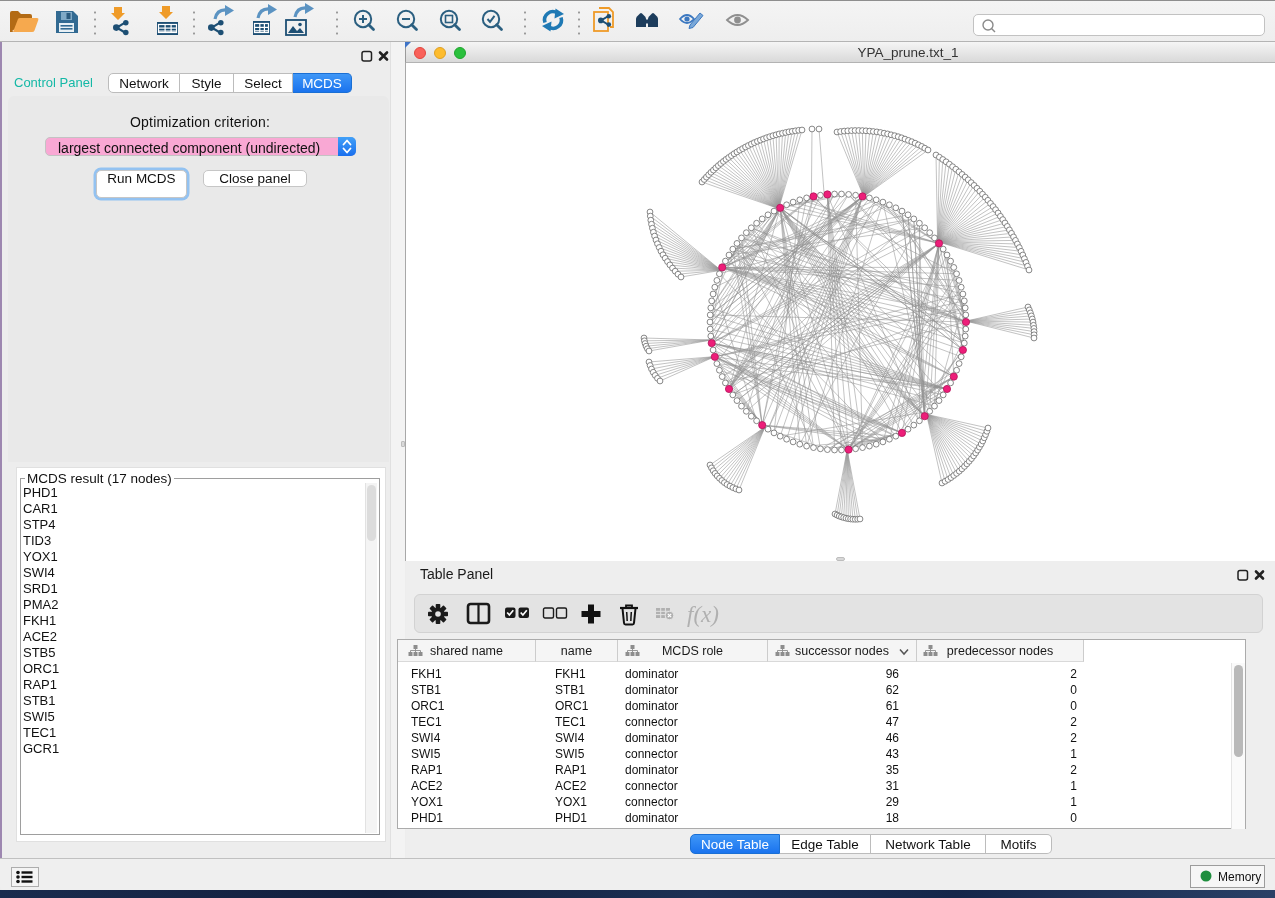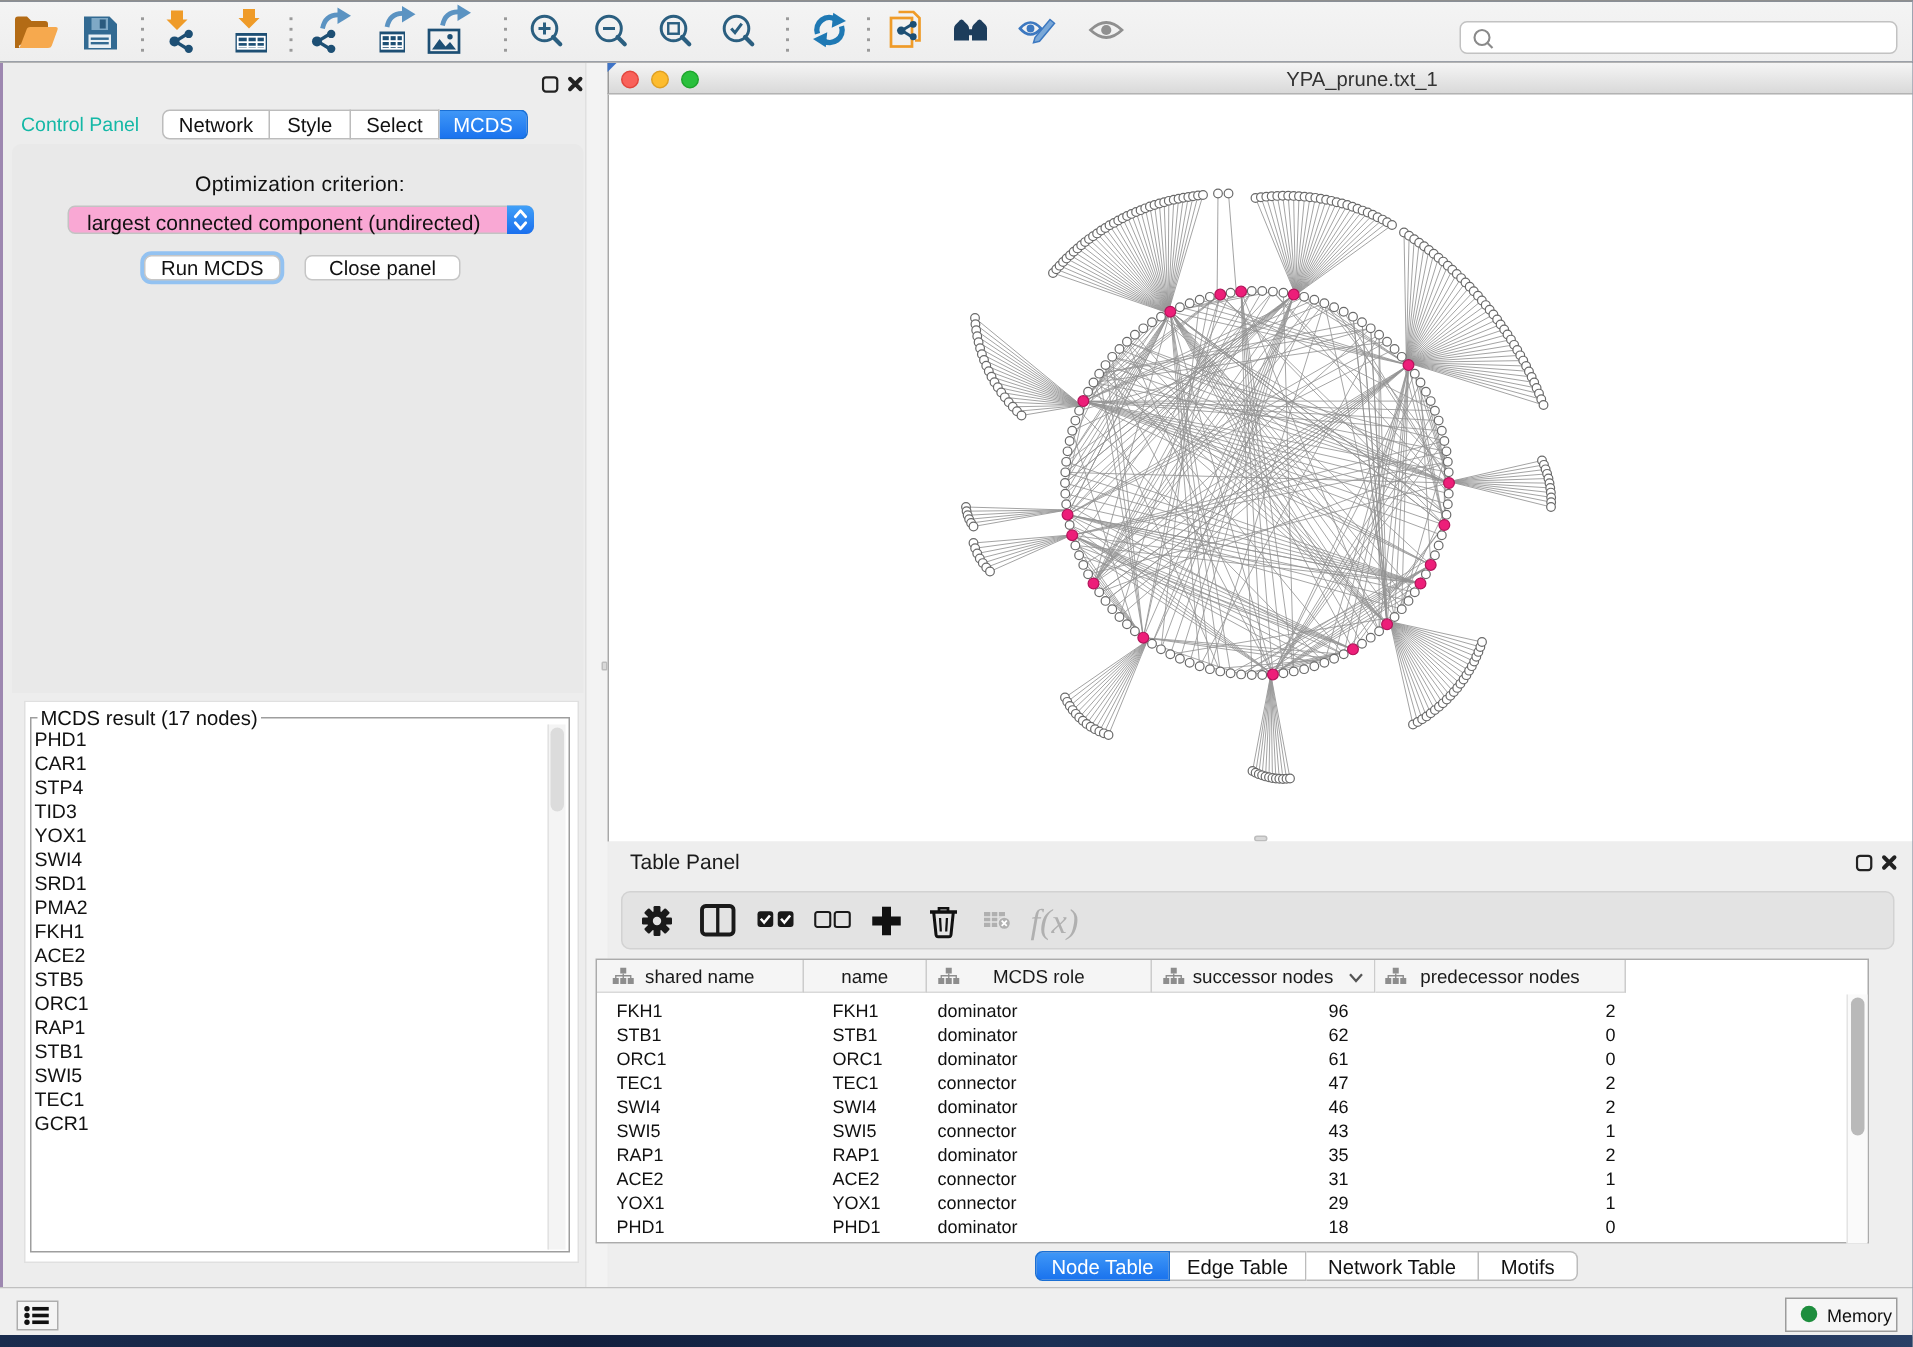--- a/index.html
+++ b/index.html
@@ -25,21 +25,21 @@
 .tab { background:#fff; border:1px solid #bcbcbc; border-left:none; font-size:13.5px; color:#111; display:flex; align-items:center; justify-content:center; height:20px; }
 .tab.first { border-left:1px solid #bcbcbc; border-radius:5px 0 0 5px; }
 .tab.last { border-radius:0 5px 5px 0; }
 .tab.sel { background:linear-gradient(#3f97f7,#1a73ee); color:#fff; border-color:#1a6fd4; }
 #cp-sub { left:8px; top:96px; width:381px; height:366px; background:#e9e9e9; border-radius:6px 6px 0 0; }
 #opt-label { left:0px; top:114px; width:400px; text-align:center; font-size:14px; letter-spacing:0.2px; color:#111; }
 #dropdown { left:45px; top:137px; width:311px; height:19px; background:#f9a8d4; border:1px solid #c3c3c3; border-radius:5px; }
 #dropdown .dtext { position:absolute; left:12px; top:1.5px; font-size:14px; color:#111; }
 #dropdown .dbtn { position:absolute; right:-1px; top:-1px; width:18px; height:19px; background:linear-gradient(#41a0f8,#1a6fee); border-radius:0 5px 5px 0; }
 .btn { position:absolute; background:#fff; border:1px solid #c6c6c6; border-radius:5px; font-size:13.5px; color:#111; text-align:center; }
-#btn-run { left:96px; top:170px; width:91px; height:17px; box-shadow:0 0 0 2.5px rgba(125,184,243,0.8); }
+#btn-run { left:96px; top:170px; width:91px; height:28px; box-shadow:0 0 0 2.5px rgba(125,184,243,0.8); }
 #btn-close { left:203px; top:170px; width:104px; height:17px; }
 #cp-white { left:16px; top:467px; width:370px; height:375px; background:#fff; border:1px solid #e0e0e0; }
 #groupbox { left:20px; top:478px; width:360px; height:357px; border:1px solid #9e9e9e; }
 #grouptitle { left:25px; top:471px; background:#fff; padding:0 2px; font-size:13.5px; color:#111; }
 #mcdslist { left:23px; top:484.5px; width:340px; font-size:13px; color:#111; line-height:16px; }
 #listscroll { left:365px; top:483px; width:12px; height:350px; background:#f4f4f4; border-left:1px solid #e2e2e2; }
 #listthumb { left:366.5px; top:485px; width:9px; height:56px; background:#dcdcdc; border-radius:5px; }
 
 
 #vsplit { left:390px; top:42px; width:15px; height:816px; background:#f3f3f3; border-left:1px solid #e0e0e0; }

